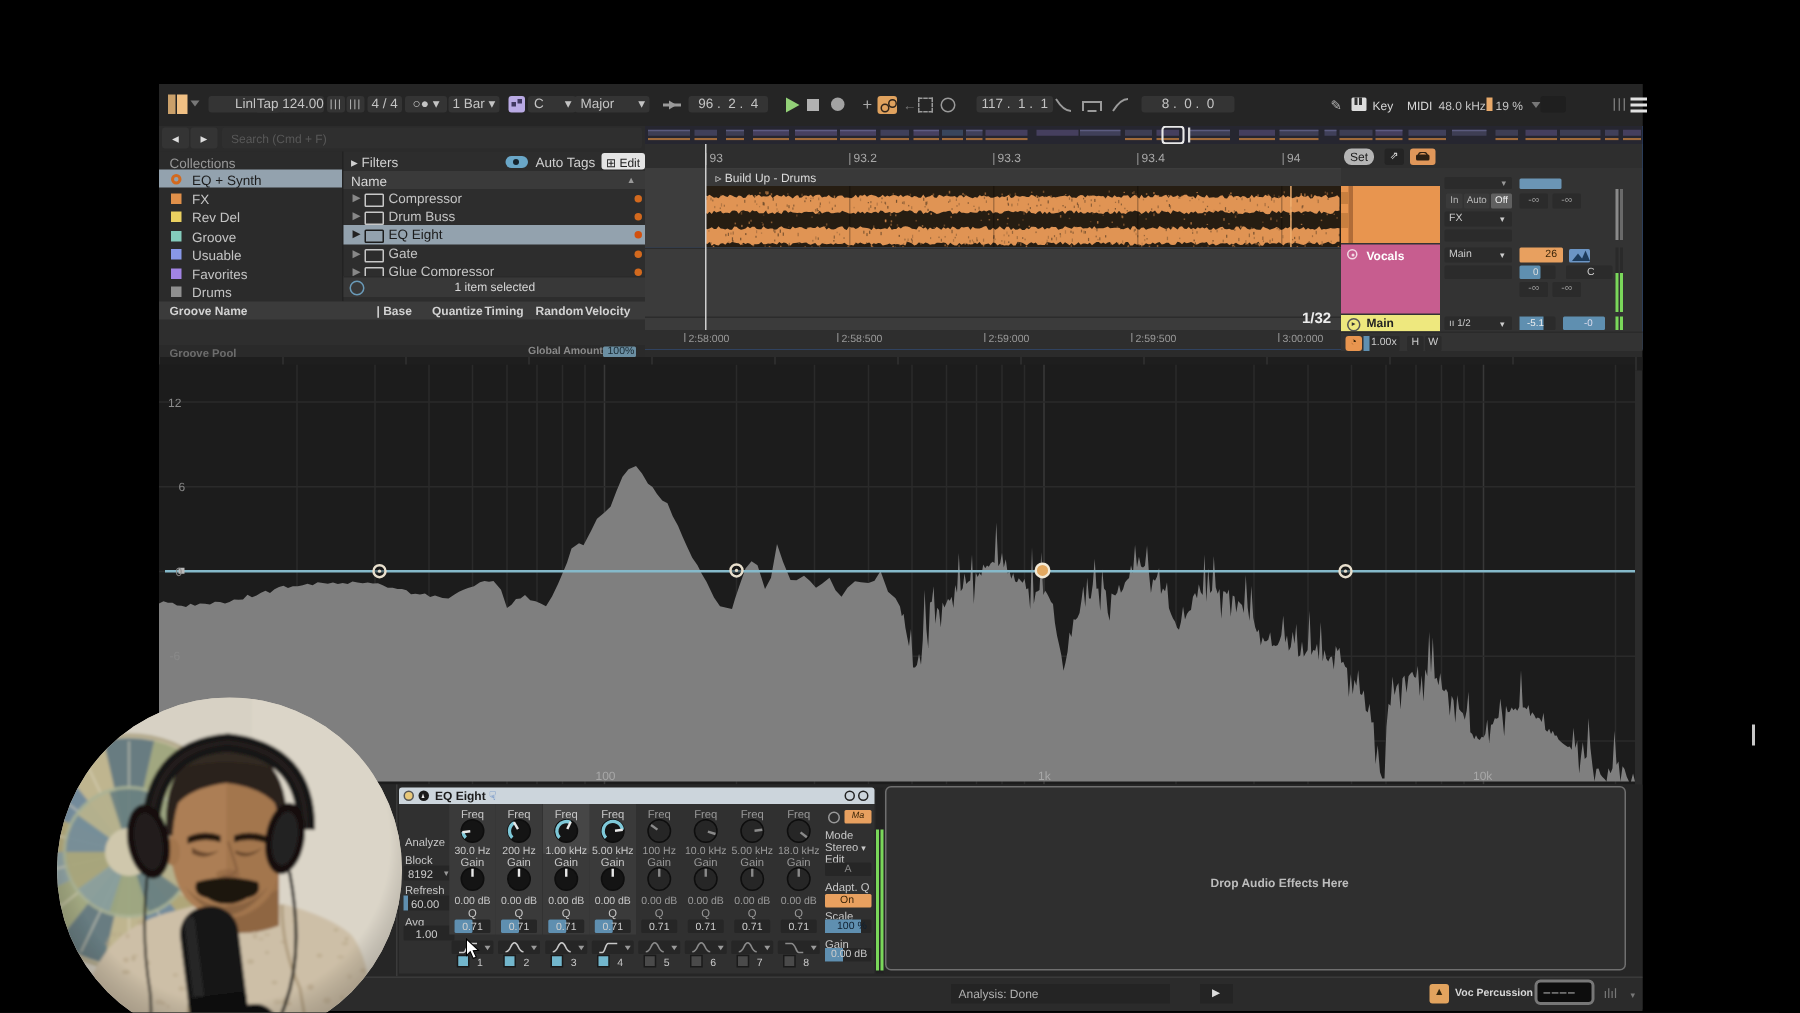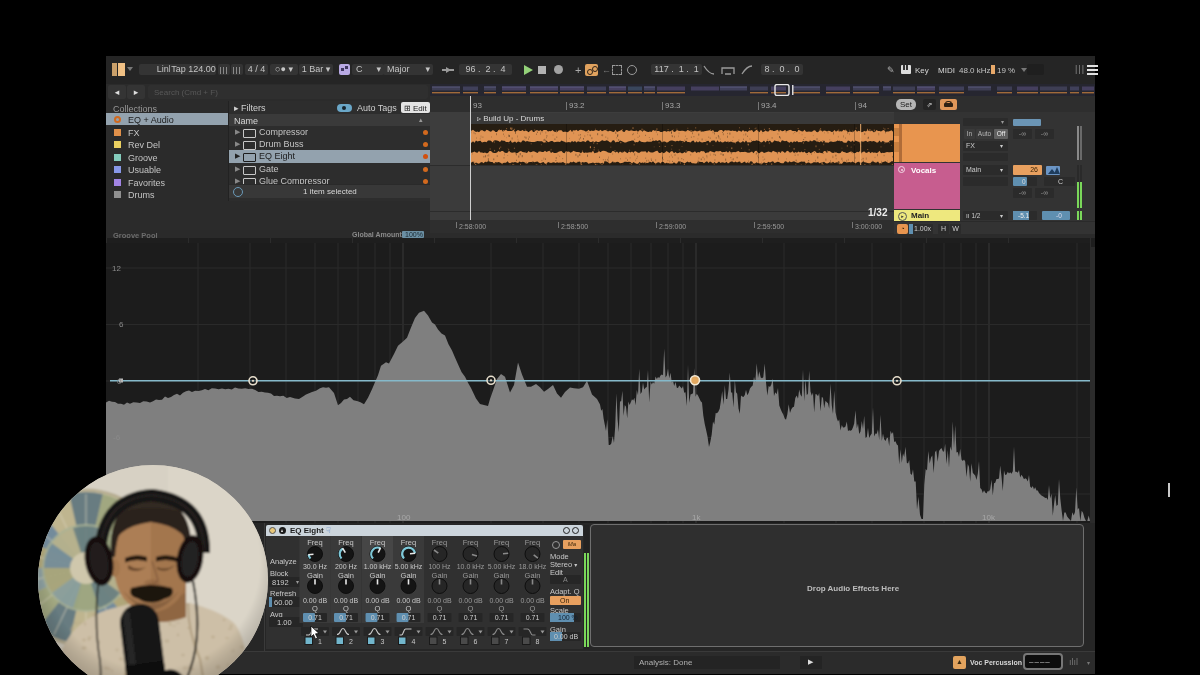--- a/index.html
+++ b/index.html
@@ -43,21 +43,21 @@
     <div class="a" style="left:486px;top:10px;width:4px;height:4px;border:1px solid #30241a;border-radius:50%;"></div>
     <div class="tx" style="left:496px;top:9px;color:#777;">←</div>
     <div class="a" style="left:506px;top:9px;width:8px;height:8px;border:1px dashed #9a9a9a;"></div>
     <div class="a" style="left:521px;top:9px;width:8px;height:8px;border:1px solid #9a9a9a;border-radius:50%;"></div>
     <div class="bx" style="left:545px;top:8px;width:51px;height:11px;">117 .&nbsp; 1 .&nbsp; 1</div>
     <svg class="a" style="left:597px;top:8px;" width="52" height="12">
         <path d="M1,2 Q6,10 11,10" fill="none" stroke="#9a9a9a" stroke-width="1.3"></path>
         <path d="M19,10 L19,4 L31,4 L31,10 M22,10 L28,10" fill="none" stroke="#9a9a9a" stroke-width="1.3"></path>
         <path d="M39,10 Q44,2 49,2" fill="none" stroke="#9a9a9a" stroke-width="1.3"></path>
       </svg>
-    <div class="bx" style="left:655px;top:8px;width:42px;height:11px;">8 .&nbsp; 0 .&nbsp; 0</div>
+    <div class="bx" style="left:655px;top:8px;width:62px;height:11px;">8 .&nbsp; 0 .&nbsp; 0</div>
     <div class="tx" style="left:781px;top:9px;color:#b2b2b2;">✎</div>
     <div class="a" style="left:795px;top:9px;width:10px;height:9px;background:#ddd;border-radius:1px;"></div>
     <div class="a" style="left:797px;top:9px;width:2px;height:5px;background:#333;"></div>
     <div class="a" style="left:800px;top:9px;width:2px;height:5px;background:#333;"></div>
     <div class="tx" style="left:809px;top:9.5px;color:#d8d8d8;font-size:8px;">Key</div>
     <div class="tx" style="left:832px;top:9.5px;color:#d8d8d8;font-size:8px;">MIDI</div>
     <div class="tx" style="left:853px;top:9.5px;color:#c4c4c4;font-size:8px;">48.0 kHz</div>
     <div class="a" style="left:885px;top:9px;width:4px;height:9px;background:#e8a96a;"></div>
     <div class="tx" style="left:891px;top:9.5px;color:#c4c4c4;font-size:8px;">19 %</div>
     <div class="a" style="left:915px;top:12px;width:0;height:0;border-left:3px solid transparent;border-right:3px solid transparent;border-top:4px solid #777;"></div>
@@ -70,21 +70,21 @@
     <div class="bx" style="left:2px;top:1px;width:18px;height:14px;line-height:14px;color:#ddd;">◂</div>
     <div class="bx" style="left:21px;top:1px;width:18px;height:14px;line-height:14px;color:#ddd;">▸</div>
     <div class="a" style="left:42px;top:1px;width:280px;height:14px;background:#2f2f2f;border-radius:2px;"></div>
     <div class="tx" style="left:48px;top:4px;color:#585858;font-size:8px;">Search (Cmd + F)</div>
   </div>
 
   <div class="a" style="left:106px;top:101px;width:122px;height:100px;background:#2b2b2b;">
     <div class="tx" style="left:7px;top:3px;color:#989898;">Collections</div>
     <div class="a" style="left:0px;top:12px;width:122px;height:12px;background:#93a2ae;"></div>
     <div class="a" style="left:8px;top:15px;width:7px;height:7px;border:2px solid #d2691e;border-radius:50%;box-sizing:border-box;"></div>
-    <div class="tx" style="left:22px;top:14px;color:#1c1c1c;">EQ + Audio</div>
+    <div class="tx" style="left:22px;top:14px;color:#1c1c1c;">EQ + Synth</div>
     <div class="a" style="left:8px;top:28px;width:7px;height:7px;background:#e0904a;"></div>
     <div class="tx" style="left:22px;top:27px;">FX</div>
     <div class="a" style="left:8px;top:40px;width:7px;height:7px;background:#ead060;"></div>
     <div class="tx" style="left:22px;top:39px;">Rev Del</div>
     <div class="a" style="left:8px;top:53px;width:7px;height:7px;background:#84ccbc;"></div>
     <div class="tx" style="left:22px;top:52px;">Groove</div>
     <div class="a" style="left:8px;top:65px;width:7px;height:7px;background:#8898e8;"></div>
     <div class="tx" style="left:22px;top:64px;">Usuable</div>
     <div class="a" style="left:8px;top:78px;width:7px;height:7px;background:#a284e4;"></div>
     <div class="tx" style="left:22px;top:77px;">Favorites</div>
@@ -131,20 +131,29 @@
       <span class="a" style="left:14px;top:3px;width:11px;height:7px;border:1px solid #c8c8c8;border-radius:1px;"></span>
       <span class="tx" style="left:30px;top:1px;">Glue Compressor</span>
       <span class="a" style="left:194px;top:4px;width:5px;height:5px;background:#d2691e;border-radius:50%;"></span>
     </div>
     <div class="a" style="left:0;top:83px;width:202px;height:13px;background:#383838;border-top:1px solid #2a2a2a;">
       <span class="a" style="left:4px;top:2px;width:8px;height:8px;border:1px solid #6a9ab8;border-radius:50%;"></span>
       <span class="tx" style="left:74px;top:2px;color:#d8d8d8;font-size:8px;">1 item selected</span>
     </div>
   </div>
 
+  <div class="a" style="left:106px;top:201px;width:324px;height:32px;background:#2e2e2e;">
+    <div class="a" style="left:0;top:0;width:324px;height:12px;background:#3b3b3b;"></div>
+    <div class="tx" style="left:7px;top:2px;color:#d2d2d2;font-size:8px;font-weight:bold;">Groove Name</div>
+    <div class="tx" style="left:145px;top:2px;color:#d2d2d2;font-size:8px;font-weight:bold;">| Base</div>
+    <div class="tx" style="left:182px;top:2px;color:#d2d2d2;font-size:8px;font-weight:bold;">Quantize</div>
+    <div class="tx" style="left:217px;top:2px;color:#d2d2d2;font-size:8px;font-weight:bold;">Timing</div>
+    <div class="tx" style="left:251px;top:2px;color:#d2d2d2;font-size:8px;font-weight:bold;">Random</div>
+    <div class="tx" style="left:284px;top:2px;color:#d2d2d2;font-size:8px;font-weight:bold;">Velocity</div>
+  </div>
   <div class="a" style="left:106px;top:230px;width:324px;height:8px;background:#2a2a2a;">
     <div class="tx" style="left:7px;top:1px;color:#6d6d6d;font-size:7.5px;font-weight:bold;">Groove Pool</div>
     <div class="tx" style="left:246px;top:1px;color:#8a8a8a;font-size:7px;font-weight:bold;">Global Amount</div>
     <div class="a" style="left:296px;top:1px;width:22px;height:7px;background:#6b8fa3;border-radius:1px;"></div>
     <div class="tx" style="left:299px;top:1px;color:#1a2a33;font-size:7px;">100%</div>
   </div>
 
   <div class="a" style="left:106px;top:238px;width:989px;height:9px;background:#1e1e1e;background-image:repeating-linear-gradient(90deg,#2c2c2c 0,#2c2c2c 1px,transparent 1px,transparent 82px);"></div>
 
   <div class="a" id="arr" style="left:430px;top:84px;width:665px;height:149px;background:#3b82f6;">

